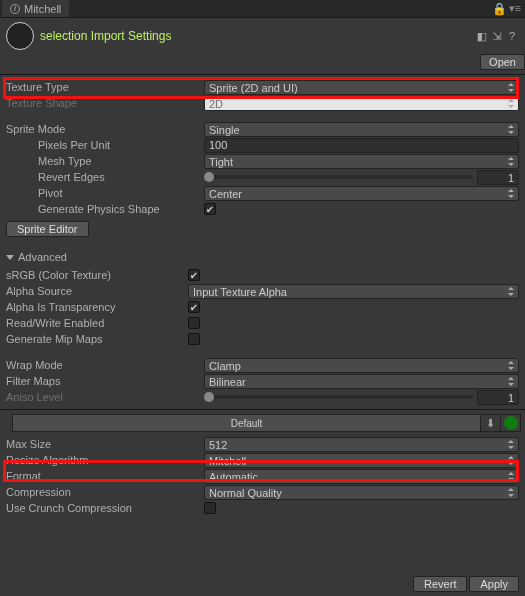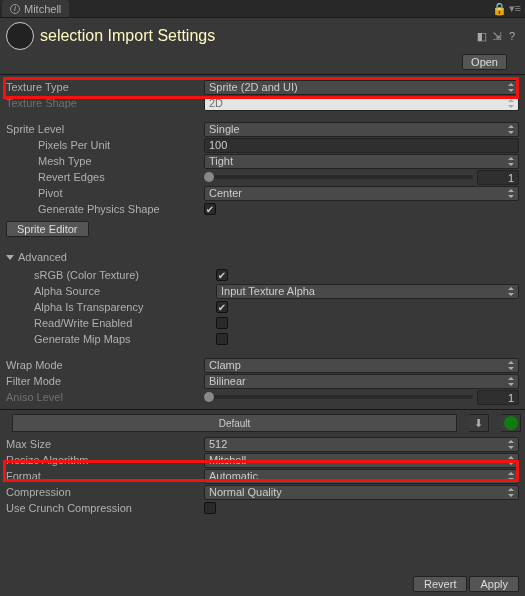--- a/index.html
+++ b/index.html
@@ -3,49 +3,49 @@
 <meta charset="utf-8">
 <style>
   * { box-sizing: border-box; margin: 0; padding: 0; font-family: Arial, sans-serif; }
   body { background: #383838; color: #b0b0b0; font-size: 11px; width: 525px; height: 596px; position: relative; overflow: hidden; }
   .tab-bar { height: 18px; background: #282828; display: flex; align-items: flex-end; border-bottom: 1px solid #1a1a1a; }
   .tab { background: #383838; height: 17px; padding: 2px 8px; display: flex; align-items: center; gap: 4px; border-top-left-radius: 3px; border-top-right-radius: 3px; margin-left: 2px; }
   .tab-icon { width: 10px; height: 10px; border-radius: 50%; border: 1.5px solid #999; display: inline-flex; align-items: center; justify-content: center; font-size: 7px; font-weight: bold; color: #999; font-style: italic; }
   .tab-right { margin-left: auto; display: flex; gap: 2px; padding-right: 4px; align-items: center; height: 100%; color: #888; }
   .header { display: flex; align-items: center; padding: 4px 6px; gap: 6px; }
   .asset-icon { width: 28px; height: 28px; border-radius: 50%; border: 1.5px solid #ccc; background: #222; flex-shrink: 0; }
-  .header-title { flex: 1; color: #fef9c3; font-size: 16px; }
+  .header-title { flex: 1; color: #bef264; font-size: 12px; }
   .header-tools { display: flex; gap: 1px; align-items: flex-start; }
   .tool-icon { width: 14px; height: 14px; display: inline-flex; align-items: center; justify-content: center; font-size: 11px; color: #aaa; cursor: pointer; }
-  .open-btn { display: block; margin: 0 18px 4px auto; background: #555; border: 1px solid #222; color: #ddd; padding: 1px 8px; font-size: 11px; border-radius: 2px; cursor: pointer; }
+  .open-btn { display: block; margin: 0 0 4px auto; background: #555; border: 1px solid #222; color: #ddd; padding: 1px 8px; font-size: 11px; border-radius: 2px; cursor: pointer; }
   .divider { height: 1px; background: #161616; margin: 2px 0; }
   .row { display: flex; align-items: center; height: 16px; padding: 0 6px; }
-  .row.indent1 { padding-left: 34px; }
+  .row.indent1 { padding-left: 6px; }
   .row.indent2 { padding-left: 38px; }
   .row-label { width: 198px; flex-shrink: 0; color: #b0b0b0; }
   .row.indent1 .row-label { width: 182px; }
   .row.indent2 .row-label { width: 166px; }
   .disabled .row-label, .disabled .field-text, .disabled .dropdown, .disabled .checkbox { color: #707070; }
-  .dropdown { flex: 1; background: #494949; border: 1px solid #222; border-radius: 2px; padding: 1px 4px; color: #ccc; position: relative; height: 15px; display: flex; align-items: center; }
+  .dropdown { flex: 1; background: #494949; border: 1px solid #222; border-radius: 2px; padding: 1px 4px; color: #ccc; position: relative; height: 15px; display: flex; align-items: flex-start; }
   .dropdown::after { content: ""; position: absolute; right: 4px; top: 2px; width: 0; height: 0; border-left: 3px solid transparent; border-right: 3px solid transparent; border-bottom: 3px solid #aaa; }
   .dropdown::before { content: ""; position: absolute; right: 4px; bottom: 2px; width: 0; height: 0; border-left: 3px solid transparent; border-right: 3px solid transparent; border-top: 3px solid #aaa; }
   .disabled .dropdown { background: #e5e5e5; }
   .textfield { flex: 1; background: #2f2f2f; border: 1px solid #222; border-radius: 2px; padding: 1px 4px; color: #ccc; height: 15px; display: flex; align-items: center; }
   .slider-wrap { flex: 1; display: flex; align-items: center; gap: 4px; }
   .slider-track { flex: 1; height: 4px; background: #2a2a2a; border-radius: 2px; position: relative; }
   .slider-thumb { position: absolute; width: 10px; height: 10px; background: #888; border-radius: 50%; top: -3px; left: 0; }
   .slider-val { width: 42px; background: #2f2f2f; border: 1px solid #222; border-radius: 2px; padding: 1px 4px; color: #ccc; height: 15px; text-align: right; }
   .checkbox { width: 12px; height: 12px; background: #2a2a2a; border: 1px solid #111; border-radius: 2px; display: inline-flex; align-items: center; justify-content: center; font-size: 10px; color: #ccc; }
   .section { padding: 2px 0; }
   .foldout { display: flex; align-items: center; padding: 2px 6px; }
   .foldout-arrowdown { width: 0; height: 0; border-left: 4px solid transparent; border-right: 4px solid transparent; border-top: 5px solid #aaa; margin-right: 4px; }
   .btn { background: #555; border: 1px solid #222; color: #ddd; padding: 1px 10px; font-size: 11px; border-radius: 2px; cursor: pointer; }
   .btn-row-right { display: flex; justify-content: flex-start; padding: 4px 6px; gap: 2px; }
   .highlight { position: absolute; border: 3px solid #f21212; pointer-events: none; }
-  .platform-bar { display: flex; align-items: stretch; height: 18px; margin: 4px 4px 0 12px; gap: 12px; }
+  .platform-bar { display: flex; align-items: stretch; height: 18px; margin: 4px 4px 0 12px; }
   .platform-tab { flex: 1; background: #4d4d4d; border: 1px solid #222; display: flex; align-items: center; justify-content: center; font-size: 10px; color: #ccc; }
   .platform-icon { width: 20px; background: #3a3a3a; border: 1px solid #222; border-left: none; display: flex; align-items: center; justify-content: center; color: #aaa; }
   .xbox { width: 14px; height: 14px; background: #107c10; border-radius: 50%; display: inline-block; }
   .spacer { height: 6px; }
   .footer { position: absolute; bottom: 4px; right: 6px; display: flex; gap: 2px; }
   .lock-rt { font-size: 12px; }
 </style>
 </head>
 <body>
 
@@ -85,21 +85,21 @@
     <div class="dropdown">
         <span>2D</span>
       </div>
   </div>
 </div>
 
 <div class="spacer"></div>
 
 <div class="section">
   <div class="row">
-    <div class="row-label">Sprite Level</div>
+    <div class="row-label">Sprite Mode</div>
     <div class="dropdown">
         <span>Single</span>
       </div>
   </div>
   <div class="row indent2">
     <div class="row-label">Pixels Per Unit</div>
     <div class="textfield">100</div>
   </div>
   <div class="row indent2">
     <div class="row-label">Mesh Type</div>
@@ -165,21 +165,21 @@
 <div class="spacer"></div>
 
 <div class="section">
   <div class="row">
     <div class="row-label">Wrap Mode</div>
     <div class="dropdown">
         <span>Clamp</span>
       </div>
   </div>
   <div class="row">
-    <div class="row-label">Filter Mode</div>
+    <div class="row-label">Filter Maps</div>
     <div class="dropdown">
         <span>Bilinear</span>
       </div>
   </div>
   <div class="row disabled">
     <div class="row-label">Aniso Level</div>
     <div class="slider-wrap">
       <div class="slider-track">
           <div class="slider-thumb"></div>
         </div>

